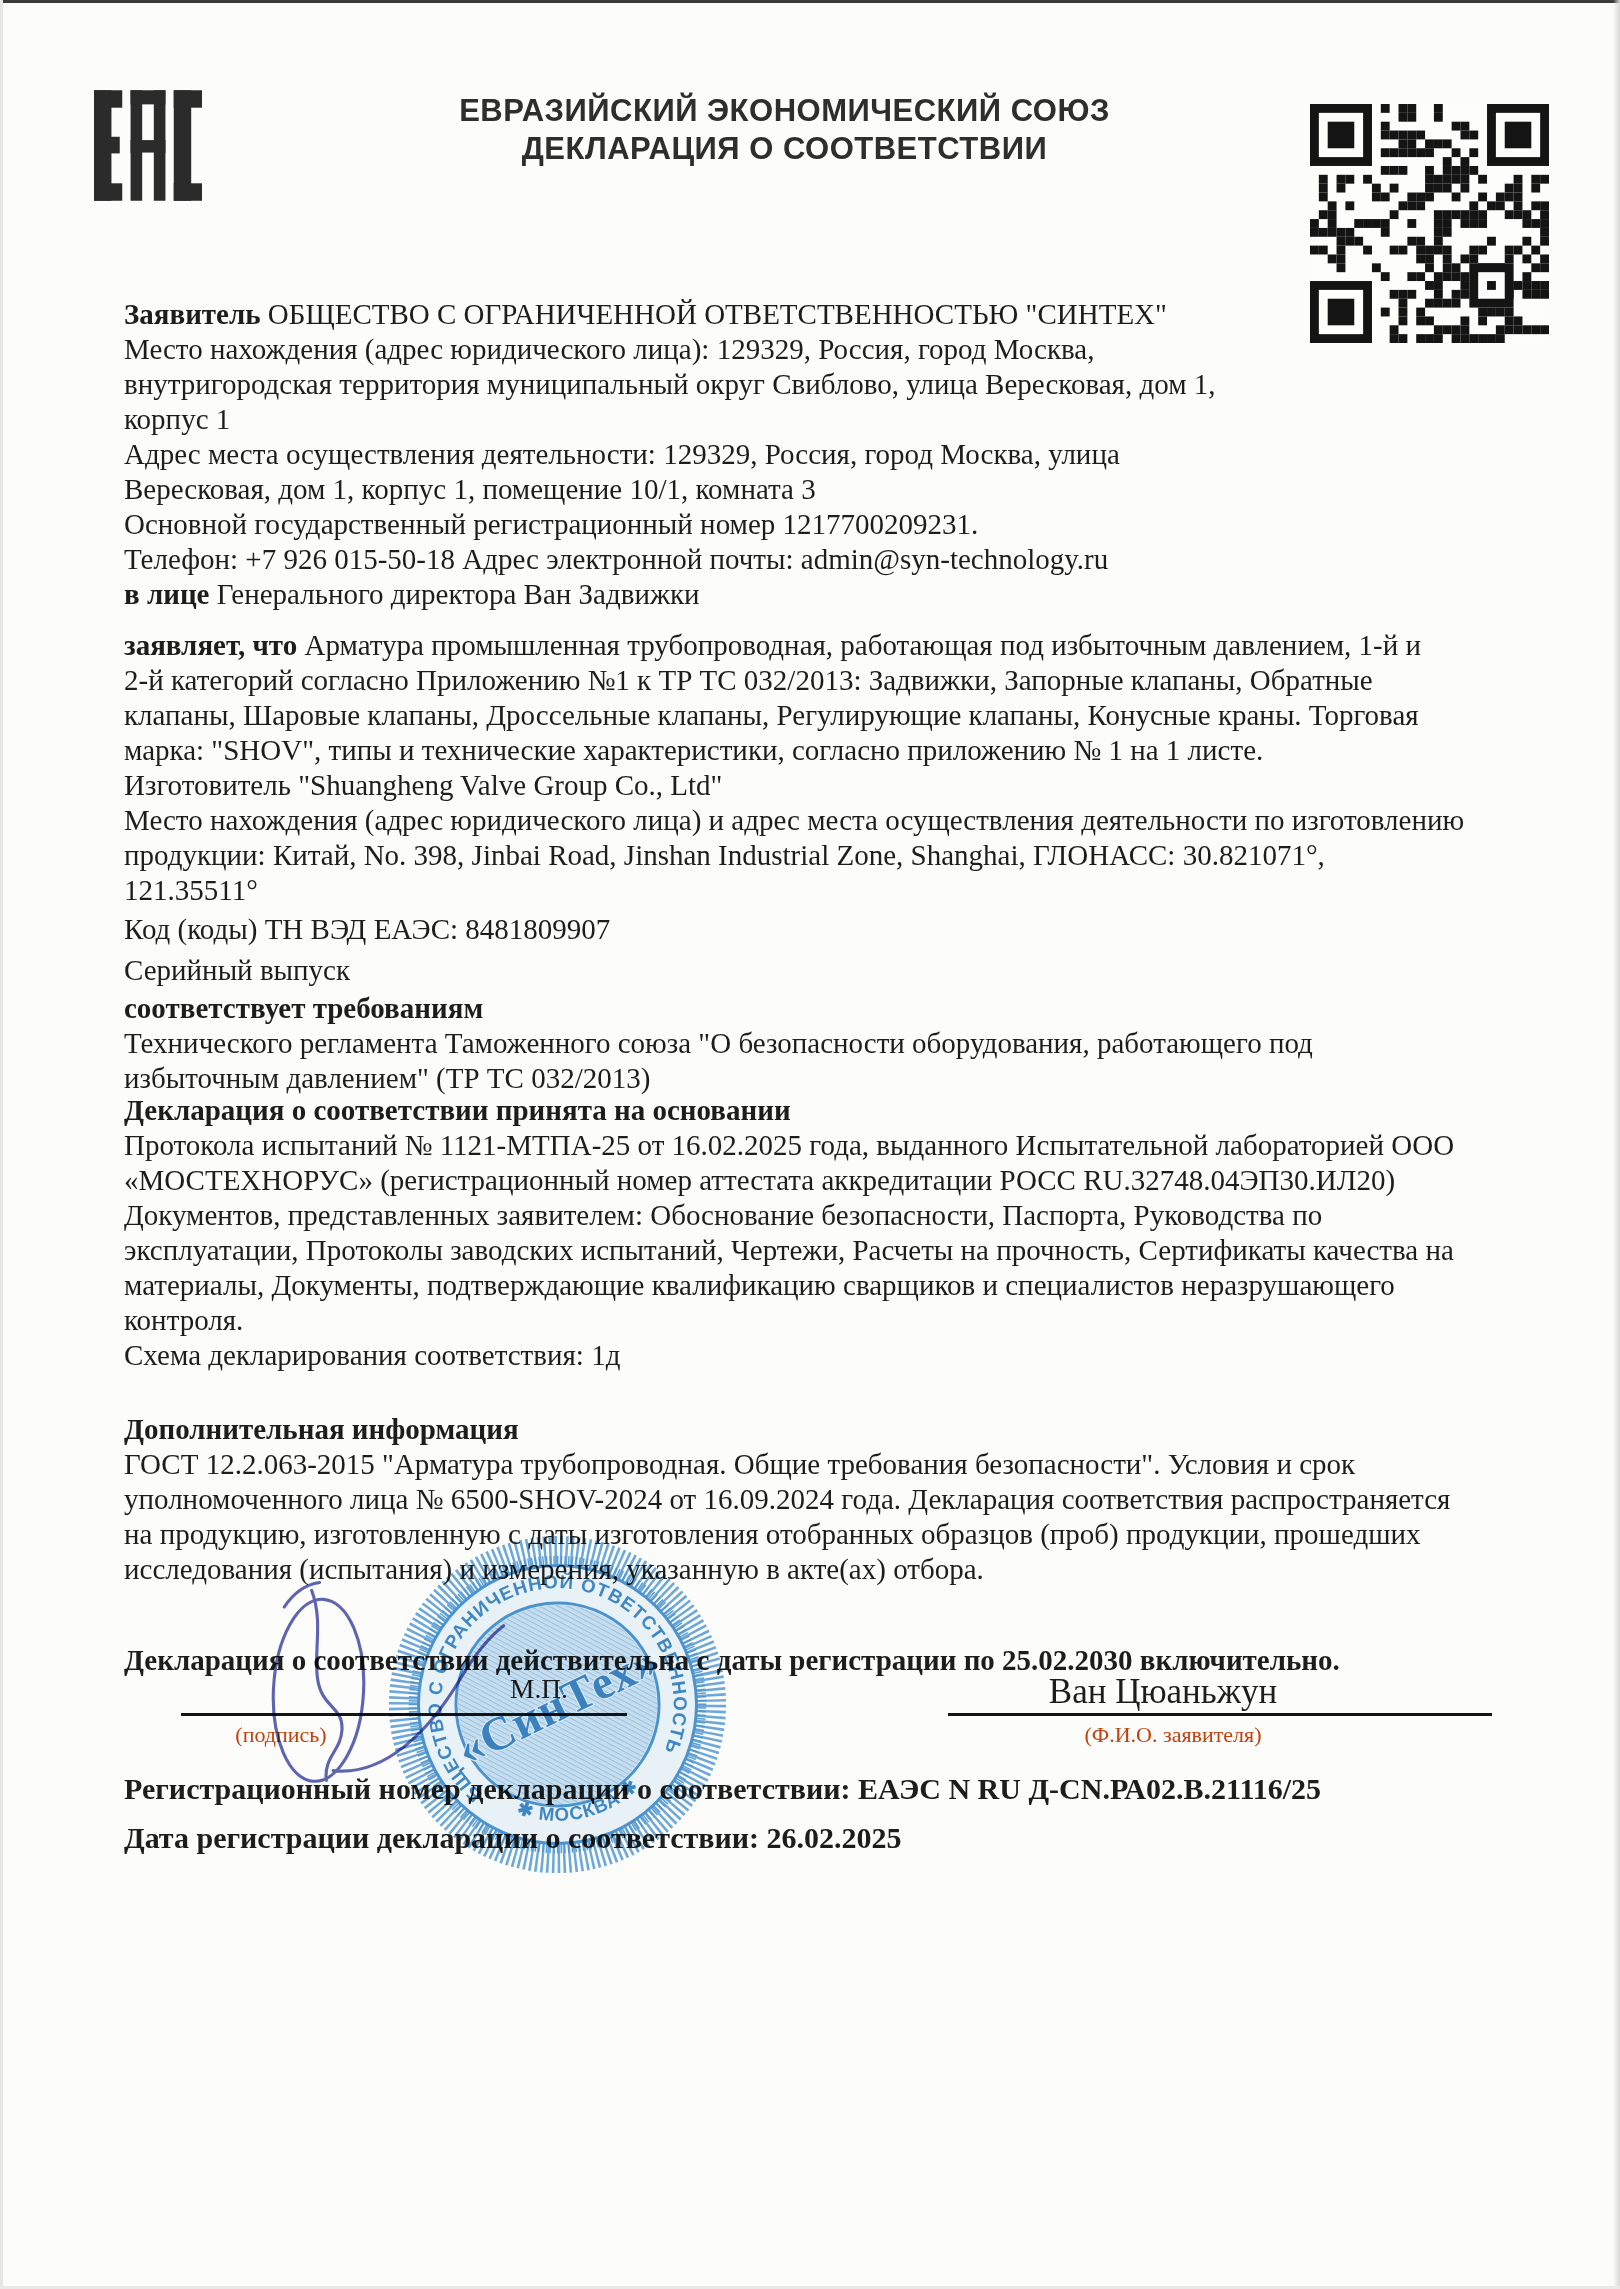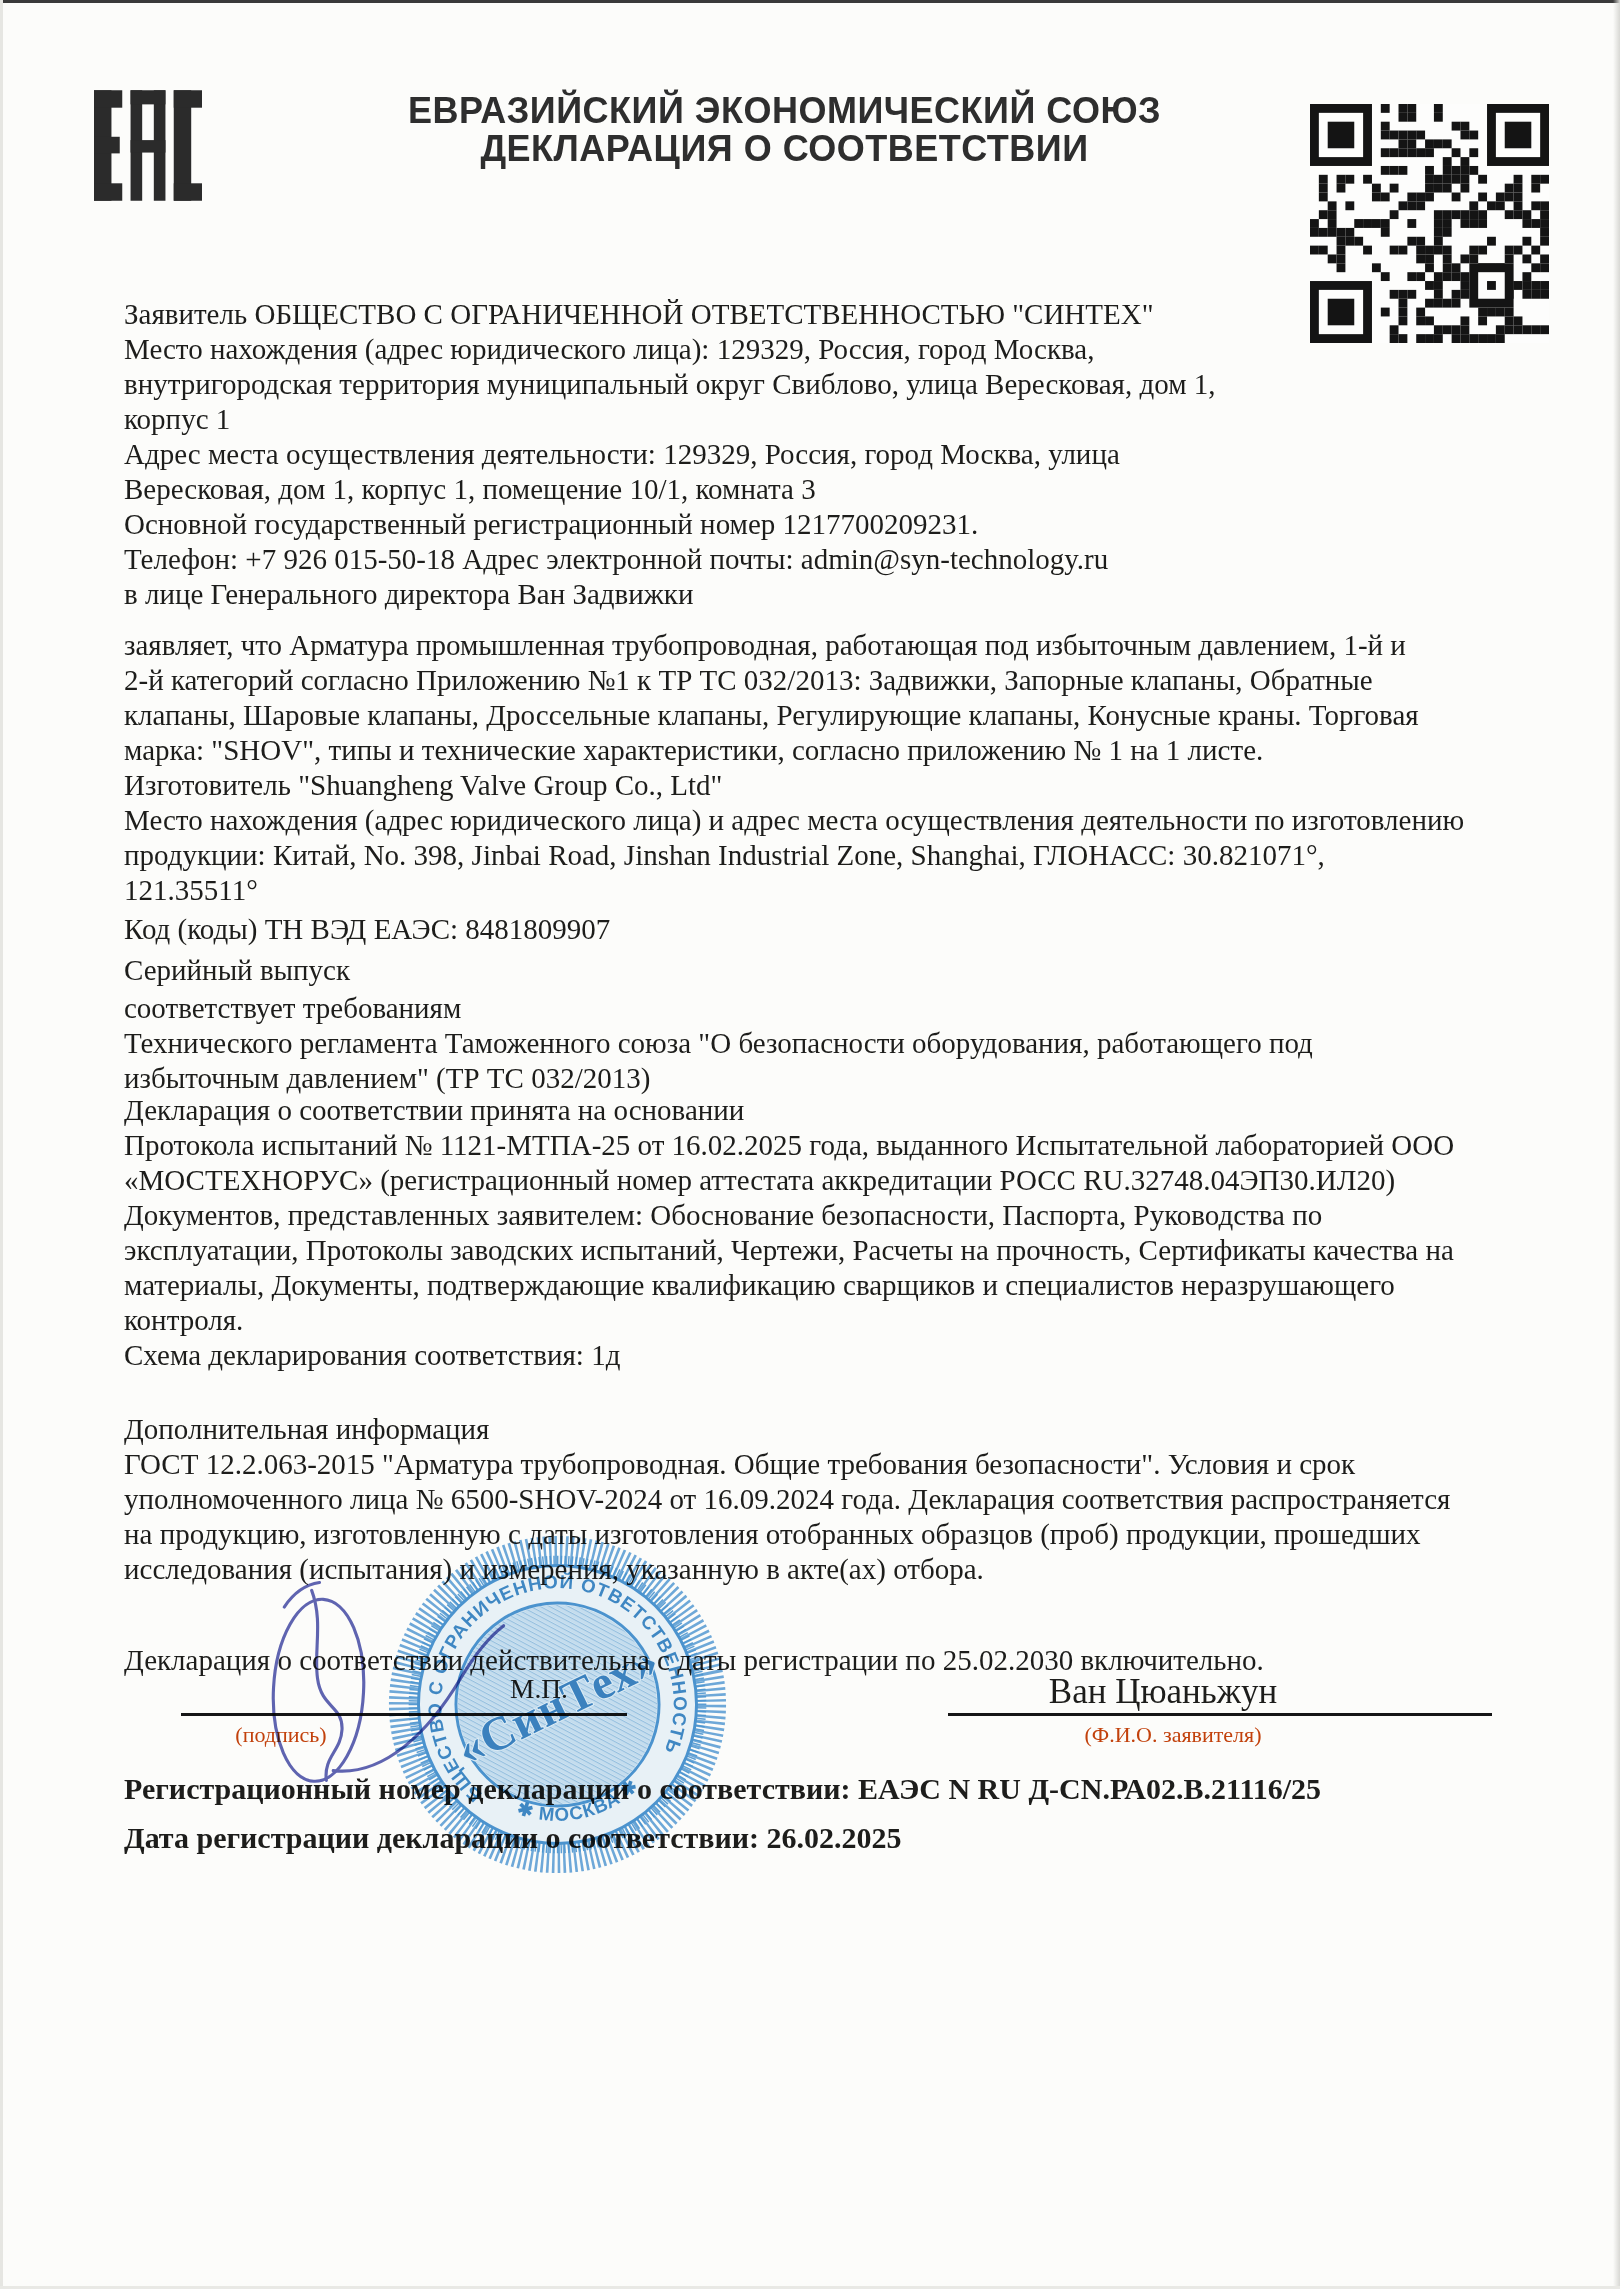--- a/index.html
+++ b/index.html
@@ -5,30 +5,30 @@
   html,body{margin:0;padding:0;background:#9a9a9a;}
   .page{position:relative;width:1620px;height:2290px;background:#fcfcfa;
         font-family:"Liberation Serif",serif;color:#1d1d1b;overflow:hidden;margin:0 auto;}
   .edge-top{position:absolute;top:0;left:0;right:0;height:2.9px;background:#3a3a3a;}
   .edge-right{position:absolute;top:0;right:0;bottom:0;width:6.9px;
         background:linear-gradient(to left,#d8d8d4,rgba(216,216,212,0));}
   .edge-left{position:absolute;top:0;left:0;bottom:0;width:2.9px;background:#e6e6e2;}
   .edge-bottom{position:absolute;left:0;right:0;bottom:0;height:3.9px;background:#e9e9e5;}
 
   .title{position:absolute;left:319px;top:92px;width:931px;text-align:center;
-         font-family:"Liberation Sans",sans-serif;font-weight:bold;font-size:36px;
+         font-family:"Liberation Sans",sans-serif;font-weight:bold;font-size:31px;
          line-height:38px;color:#2e2e2e;letter-spacing:0.5px;}
 
   .eac-logo{position:absolute;left:94px;top:80px;}
 
   .qr{position:absolute;left:1310px;top:104px;}
 
   .block{position:absolute;left:124px;width:1402px;font-size:29px;line-height:35px;}
   .block .line{white-space:nowrap;}
-  .block b{font-weight:normal;}
+  .block b{font-weight:bold;}
   #blk-applicant{top:297px;}
   #blk-declares{top:628px;}
   #blk-declares .line:nth-of-type(9){margin-top:4px;}
   #blk-declares .line:nth-of-type(10){margin-top:5.9px;}
   #blk-complies{top:991px;}
   #blk-basis{top:1093px;}
   #blk-additional{top:1412px;}
   #blk-validity{top:1643px;}
   #blk-validity .line{font-weight:bold;}
 

